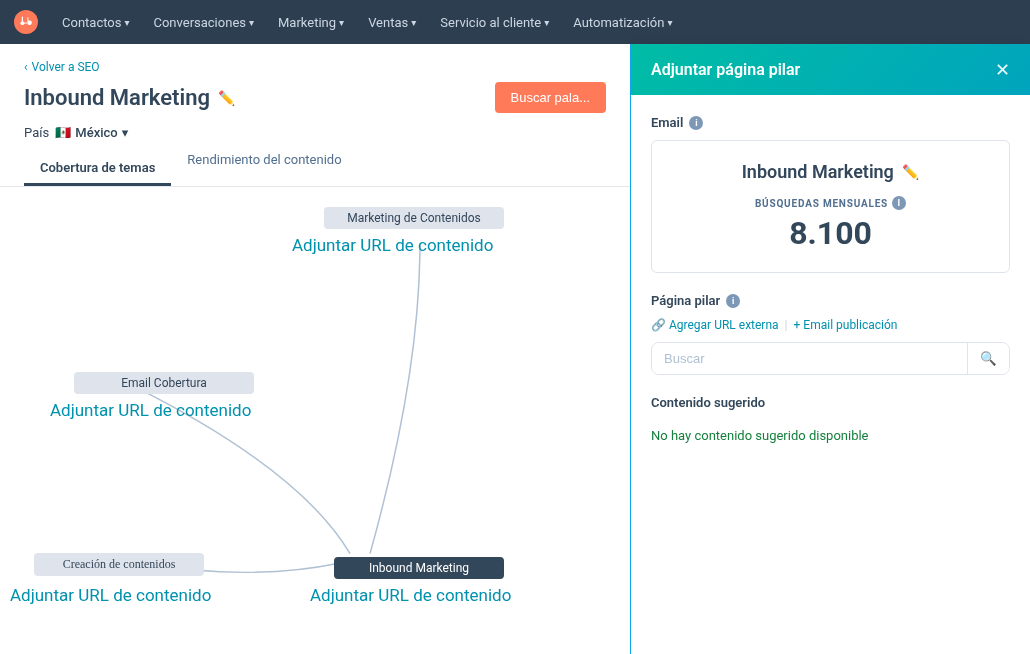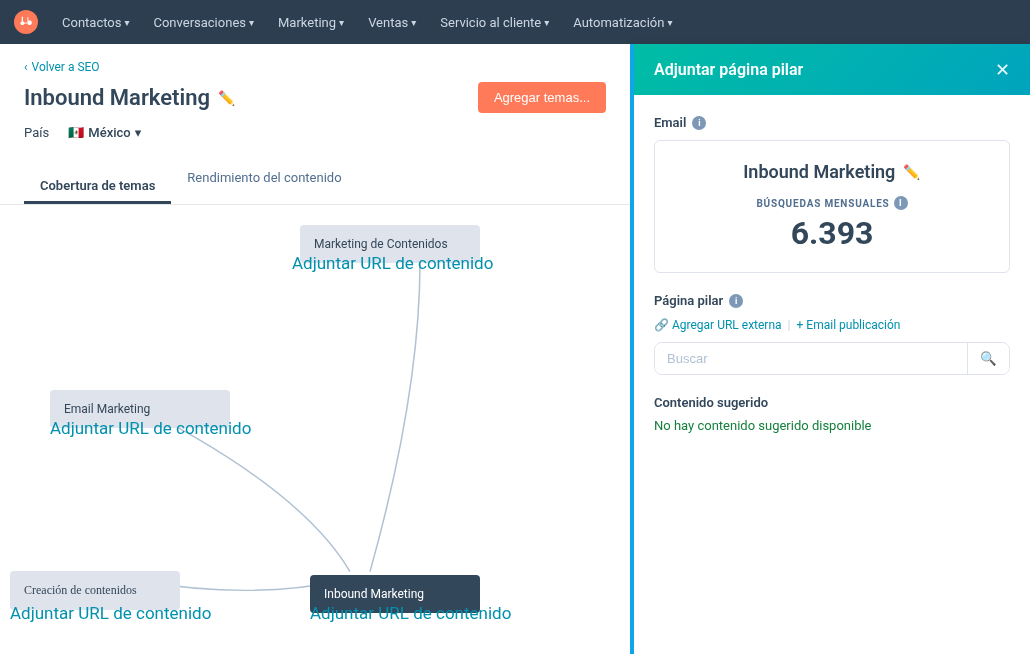--- a/index.html
+++ b/index.html
@@ -80,24 +80,24 @@
       background: #ff7a59;
       color: #fff;
       border: none;
       border-radius: 4px;
       padding: 8px 16px;
       font-size: 13px;
       font-weight: 500;
       cursor: pointer;
     }
     .country-row {
-      display: flex; align-items: center; gap: 19px;
-      font-size: 13px;
-      color: #33475b;
-      margin-bottom: 22px;
+      display: flex; align-items: center; gap: 6px;
+      font-size: 13px;
+      color: #33475b;
+      margin-bottom: 4px;
     }
     .country-selector {
       display: flex; align-items: center; gap: 4px;
       cursor: pointer;
       color: #33475b;
       font-weight: 500;
     }
     .tabs-row {
       display: flex;
       gap: 0;
@@ -121,24 +121,25 @@
       position: relative;
       padding: 20px;
       height: calc(100% - 140px);
       overflow: hidden;
     }
 
     .diagram-node {
       position: absolute;
       background: #dfe3eb;
       border-radius: 4px;
-      padding: 12px 14px;
+      padding: 4px 14px;
       font-size: 12px;
       color: #33475b;
-      text-align: left;
+      text-align: center;
+      margin-left: 24px;
     }
     .diagram-node.dark {
       background: #33475b;
       color: #fff;
     }
     .diagram-link {
       position: absolute;
       color: #0091ae;
       font-size: 17px;
       cursor: pointer;
@@ -150,21 +151,21 @@
       position: absolute;
       top: 0; left: 0;
       width: 100%; height: 100%;
       pointer-events: none;
     }
 
     
     .right-panel {
       width: 400px;
       background: #fff;
-      border-left: 4px solid #0ea5e9;
+      border-left: 1px solid #0ea5e9;
       display: flex;
       flex-direction: column;
       box-shadow: -2px 0 8px rgba(0,0,0,0.08);
     }
 
     .panel-header {
       background: linear-gradient(135deg, #00bda5, #00a4bd);
       color: #fff;
       padding: 16px 20px;
       display: flex;
@@ -279,21 +280,21 @@
       padding: 8px 12px;
       cursor: pointer;
       color: #516f90;
     }
 
     .suggested-section { margin-top: 20px; }
     .suggested-label {
       font-size: 13px;
       font-weight: 600;
       color: #33475b;
-      margin-bottom: 8px;
+      margin-bottom: 18px;
     }
     .suggested-empty {
       font-size: 13px;
       color: #15803d;
     }
   </style>
 </head>
 <body>
 
 <nav class="topnav">
@@ -338,21 +339,21 @@
     <div class="page-header">
       <div class="back-link">
         <span>‹</span>
         <span>Volver a SEO</span>
       </div>
       <div class="page-title-row">
         <div class="page-title-left">
           <h1 class="page-title">Inbound Marketing</h1>
           <span class="edit-icon-btn">✏️</span>
         </div>
-        <button class="btn-orange">Agregar temas...</button>
+        <button class="btn-orange">Buscar pala...</button>
       </div>
       <div class="country-row">
         <span>País</span>
         <div class="country-selector">
           <span>🇲🇽</span>
           <span>México</span>
           <span>▾</span>
         </div>
       </div>
       <div class="tabs-row">
@@ -377,21 +378,21 @@
       </svg>
 
       <div class="diagram-node" style="left:300px; top:20px; min-width:180px;">
         <span>Marketing de Contenidos</span>
       </div>
       <div class="diagram-link" style="left:292px; top:48px; min-width:196px;">
         <span>Adjuntar URL de contenido</span>
       </div>
 
       <div class="diagram-node" style="left:50px; top:185px; min-width:180px;">
-        <span>Email Marketing</span>
+        <span>Email Cobertura</span>
       </div>
       <div class="diagram-link" style="left:50px; top:213px; min-width:196px;">
         <span>Adjuntar URL de contenido</span>
       </div>
 
       <div class="diagram-node" style="left:10px; top:366px; min-width:170px;font-family:Liberation Serif, serif;">
         <span>Creación de contenidos</span>
       </div>
       <div class="diagram-link" style="left:10px; top:398px; min-width:170px;">
         <span>Adjuntar URL de contenido</span>
@@ -421,21 +422,21 @@
 
       <div class="theme-card">
         <div class="theme-card-title-row">
           <span class="theme-card-title">Inbound Marketing</span>
           <span class="theme-edit-icon">✏️</span>
         </div>
         <div class="metric-label">
           <span>BÚSQUEDAS MENSUALES</span>
           <span class="info-icon">i</span>
         </div>
-        <div class="metric-value">6.393</div>
+        <div class="metric-value">8.100</div>
       </div>
 
       <div class="pilar-section">
         <div class="section-label">
           <span>Página pilar</span>
           <span class="info-icon">i</span>
         </div>
         <div class="pilar-actions">
           <span class="pilar-action-link">
             <span>🔗</span>

